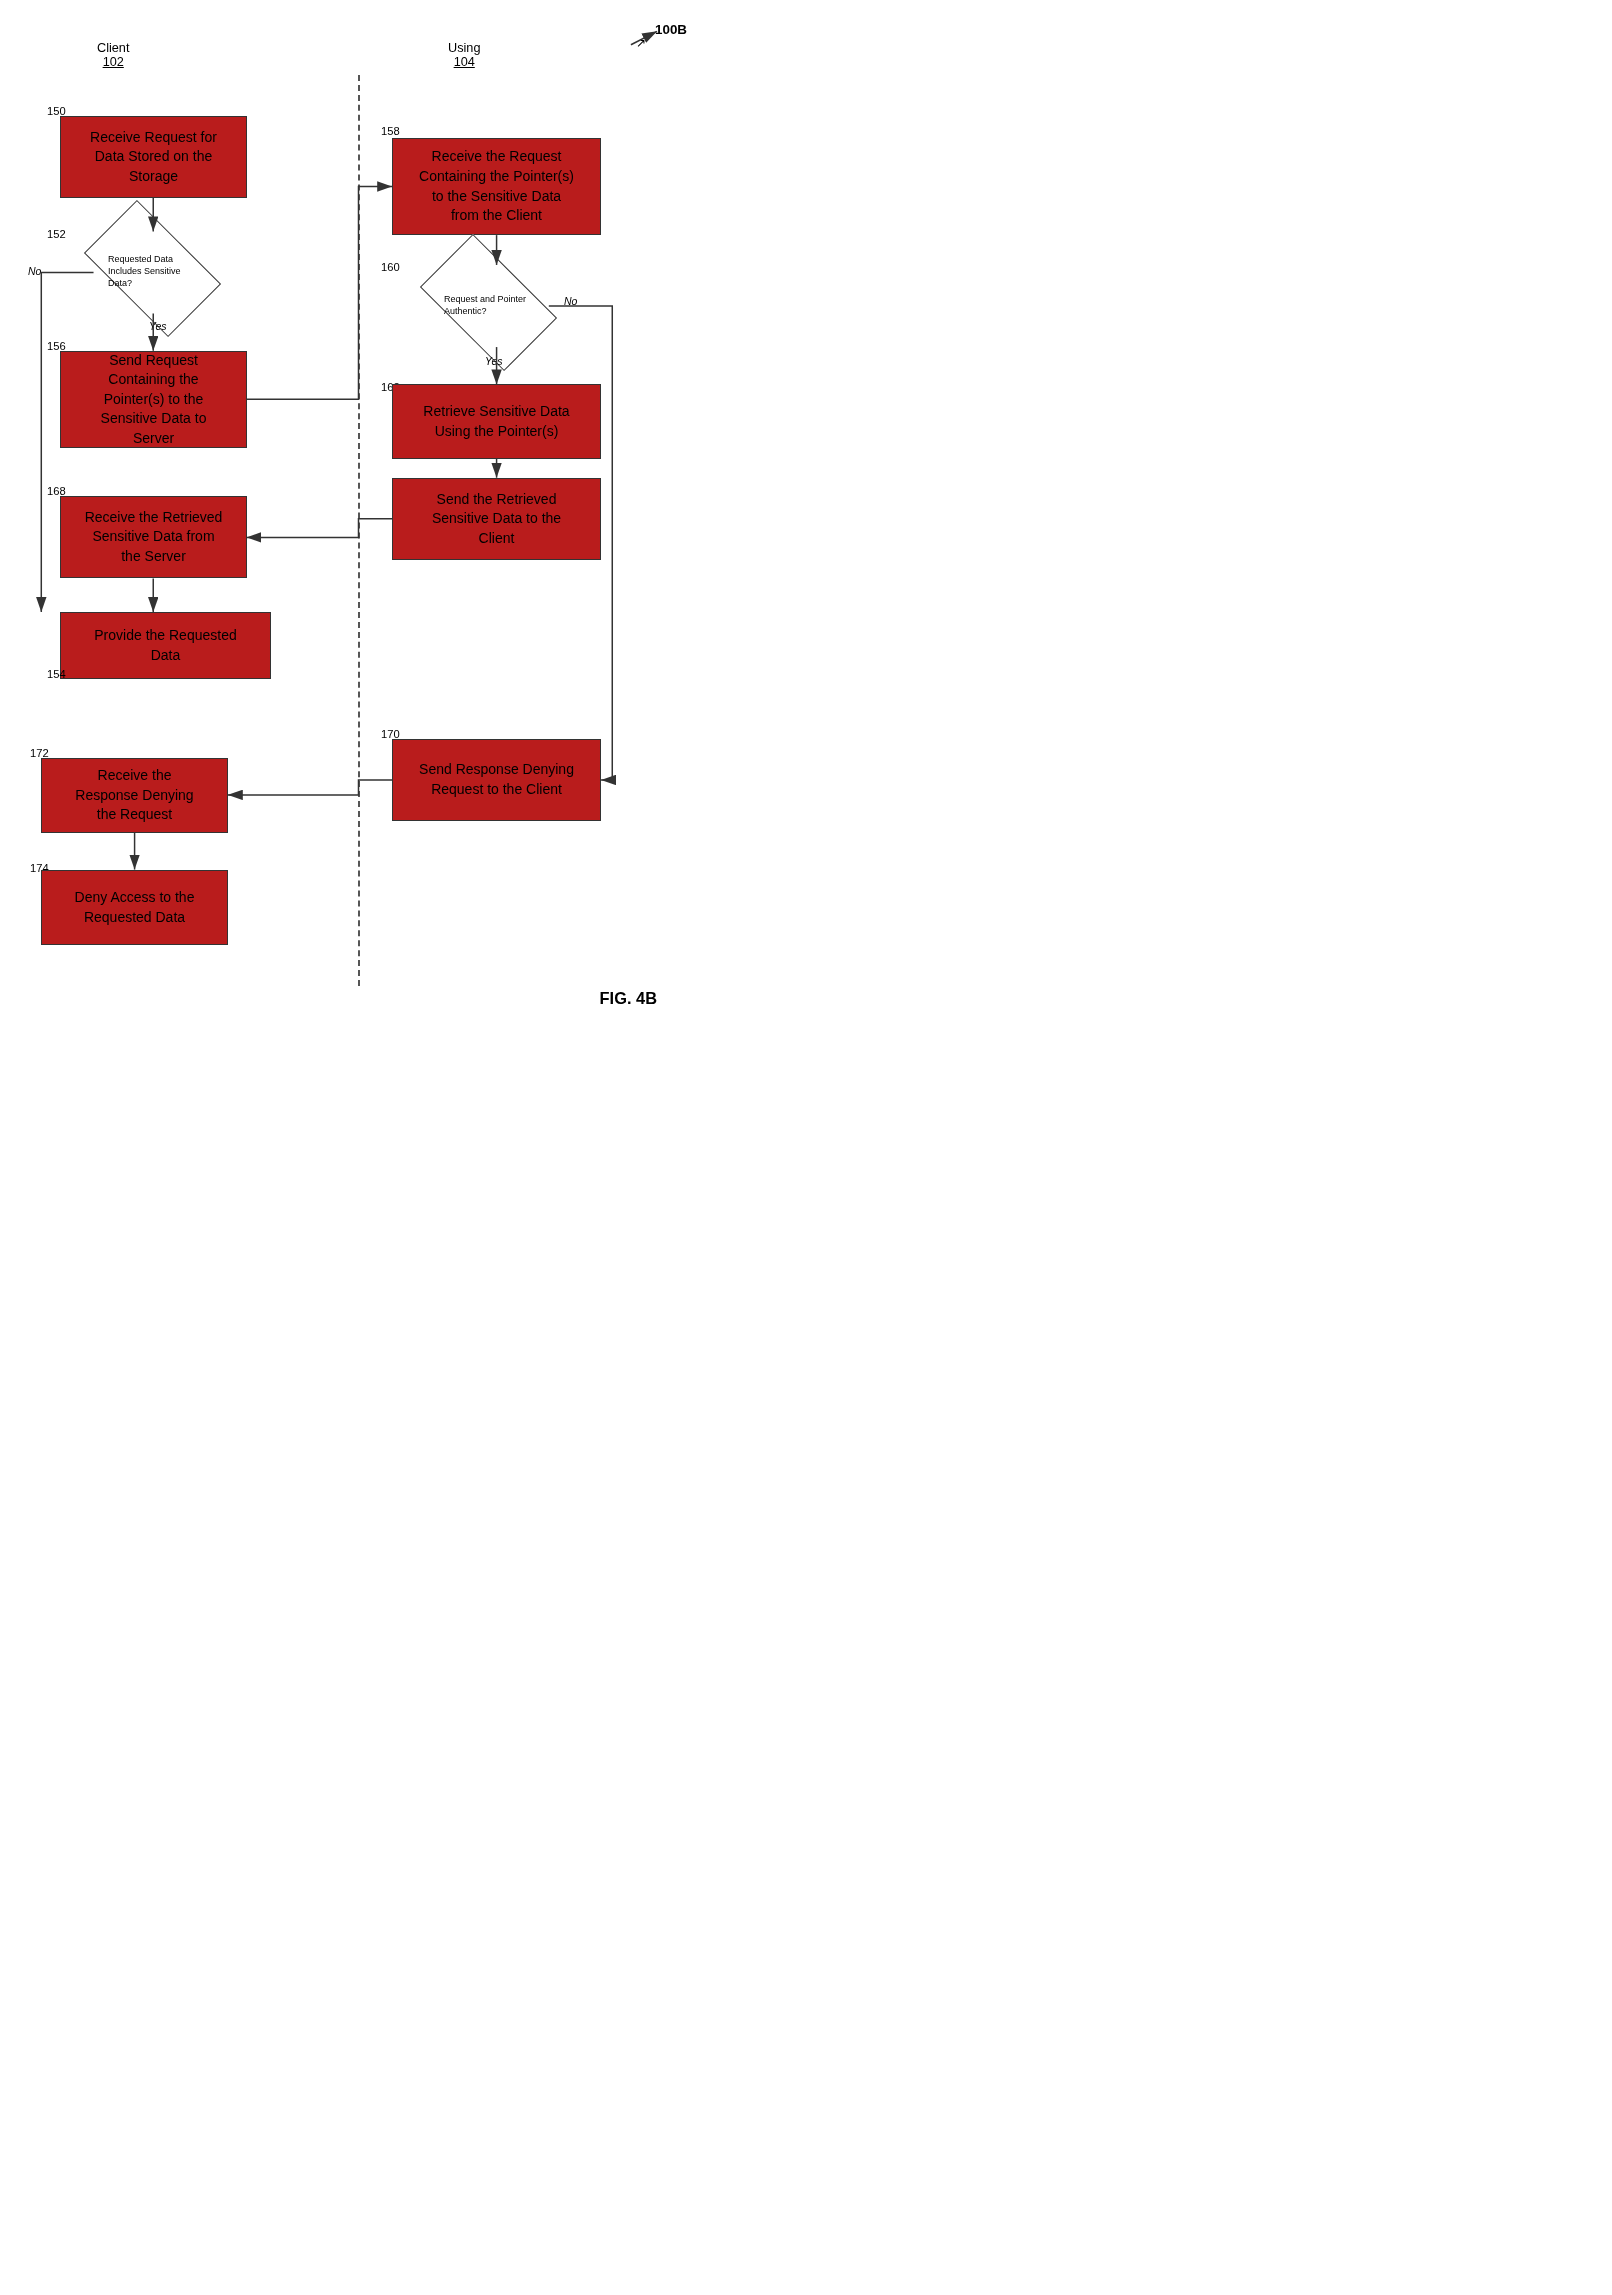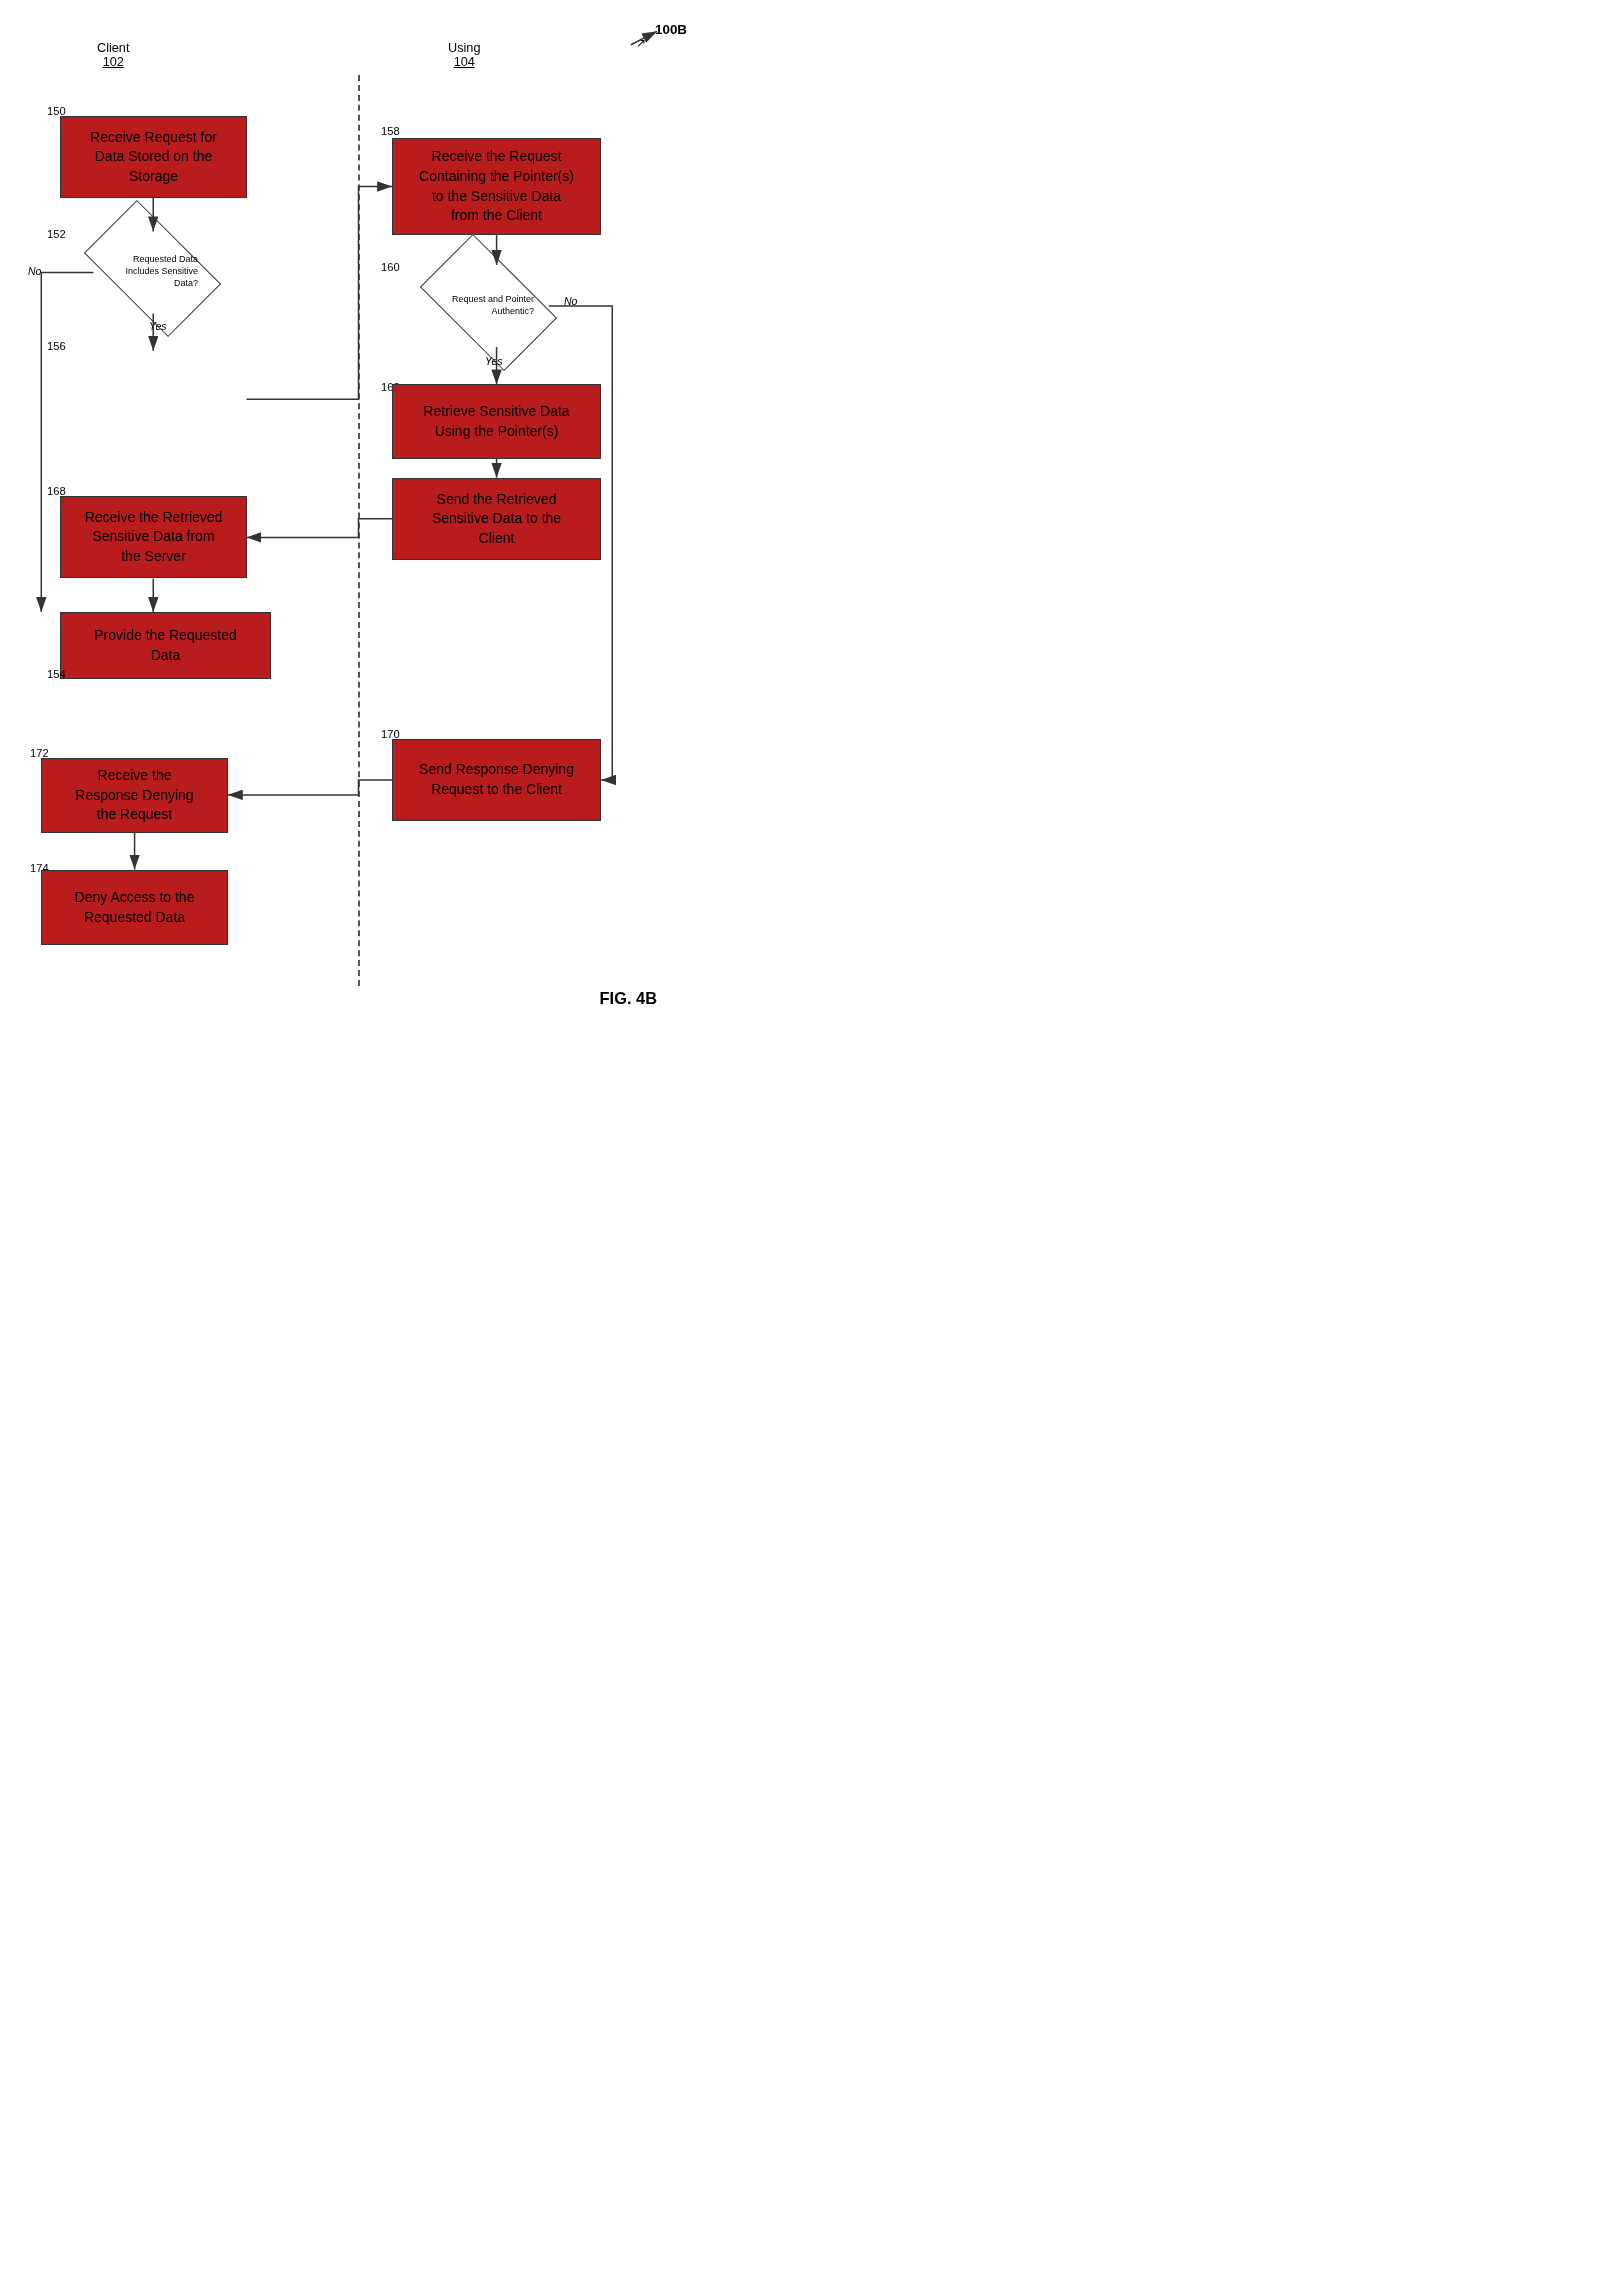--- a/index.html
+++ b/index.html
@@ -74,21 +74,21 @@
       height: 75px;
       background: #fff;
       border: 1.5px solid #333;
       transform: rotate(45deg);
       position: absolute;
       top: 0;
       left: 0;
     }
     .fc-diamond-text {
       position: absolute;
-      text-align: right;
+      text-align: left;
       font-size: 9.7px;
       line-height: 1.3;
       display: flex;
       align-items: center;
       justify-content: center;
       z-index: 2;
     }
 
     
     .arrows-svg {
@@ -154,20 +154,23 @@
     <div class="fc-diamond-text" style="width:90px; height:82px; left:15px; top:0px;">
       <span style="font-size:9px;">Requested Data Includes Sensitive Data?</span>
     </div>
   </div>
 
   <div class="yn-label" style="left:28px; top:265px;">No</div>
 
   <div class="yn-label" style="left:149px; top:320px;">Yes</div>
 
   <div class="num-label" style="left:47px; top:340px;">156</div>
+  <div class="fc-box" style="left:60px; top:351px; width:187px; height:97px;">
+    <span>Send Request Containing the Pointer(s) to the Sensitive Data to Server</span>
+  </div>
 
   <div class="num-label" style="left:381px; top:125px;">158</div>
   <div class="fc-box" style="left:392px; top:138px; width:209px; height:97px;">
     <span>Receive the Request Containing the Pointer(s) to the Sensitive Data from the Client</span>
   </div>
 
   <div class="num-label" style="left:381px; top:261px;">160</div>
   <div class="fc-diamond-wrap" style="left:429px; top:265px; width:119px; height:82px;">
     <div class="fc-diamond"></div>
     <div class="fc-diamond-text" style="width:90px; height:82px; left:15px; top:0px;">

